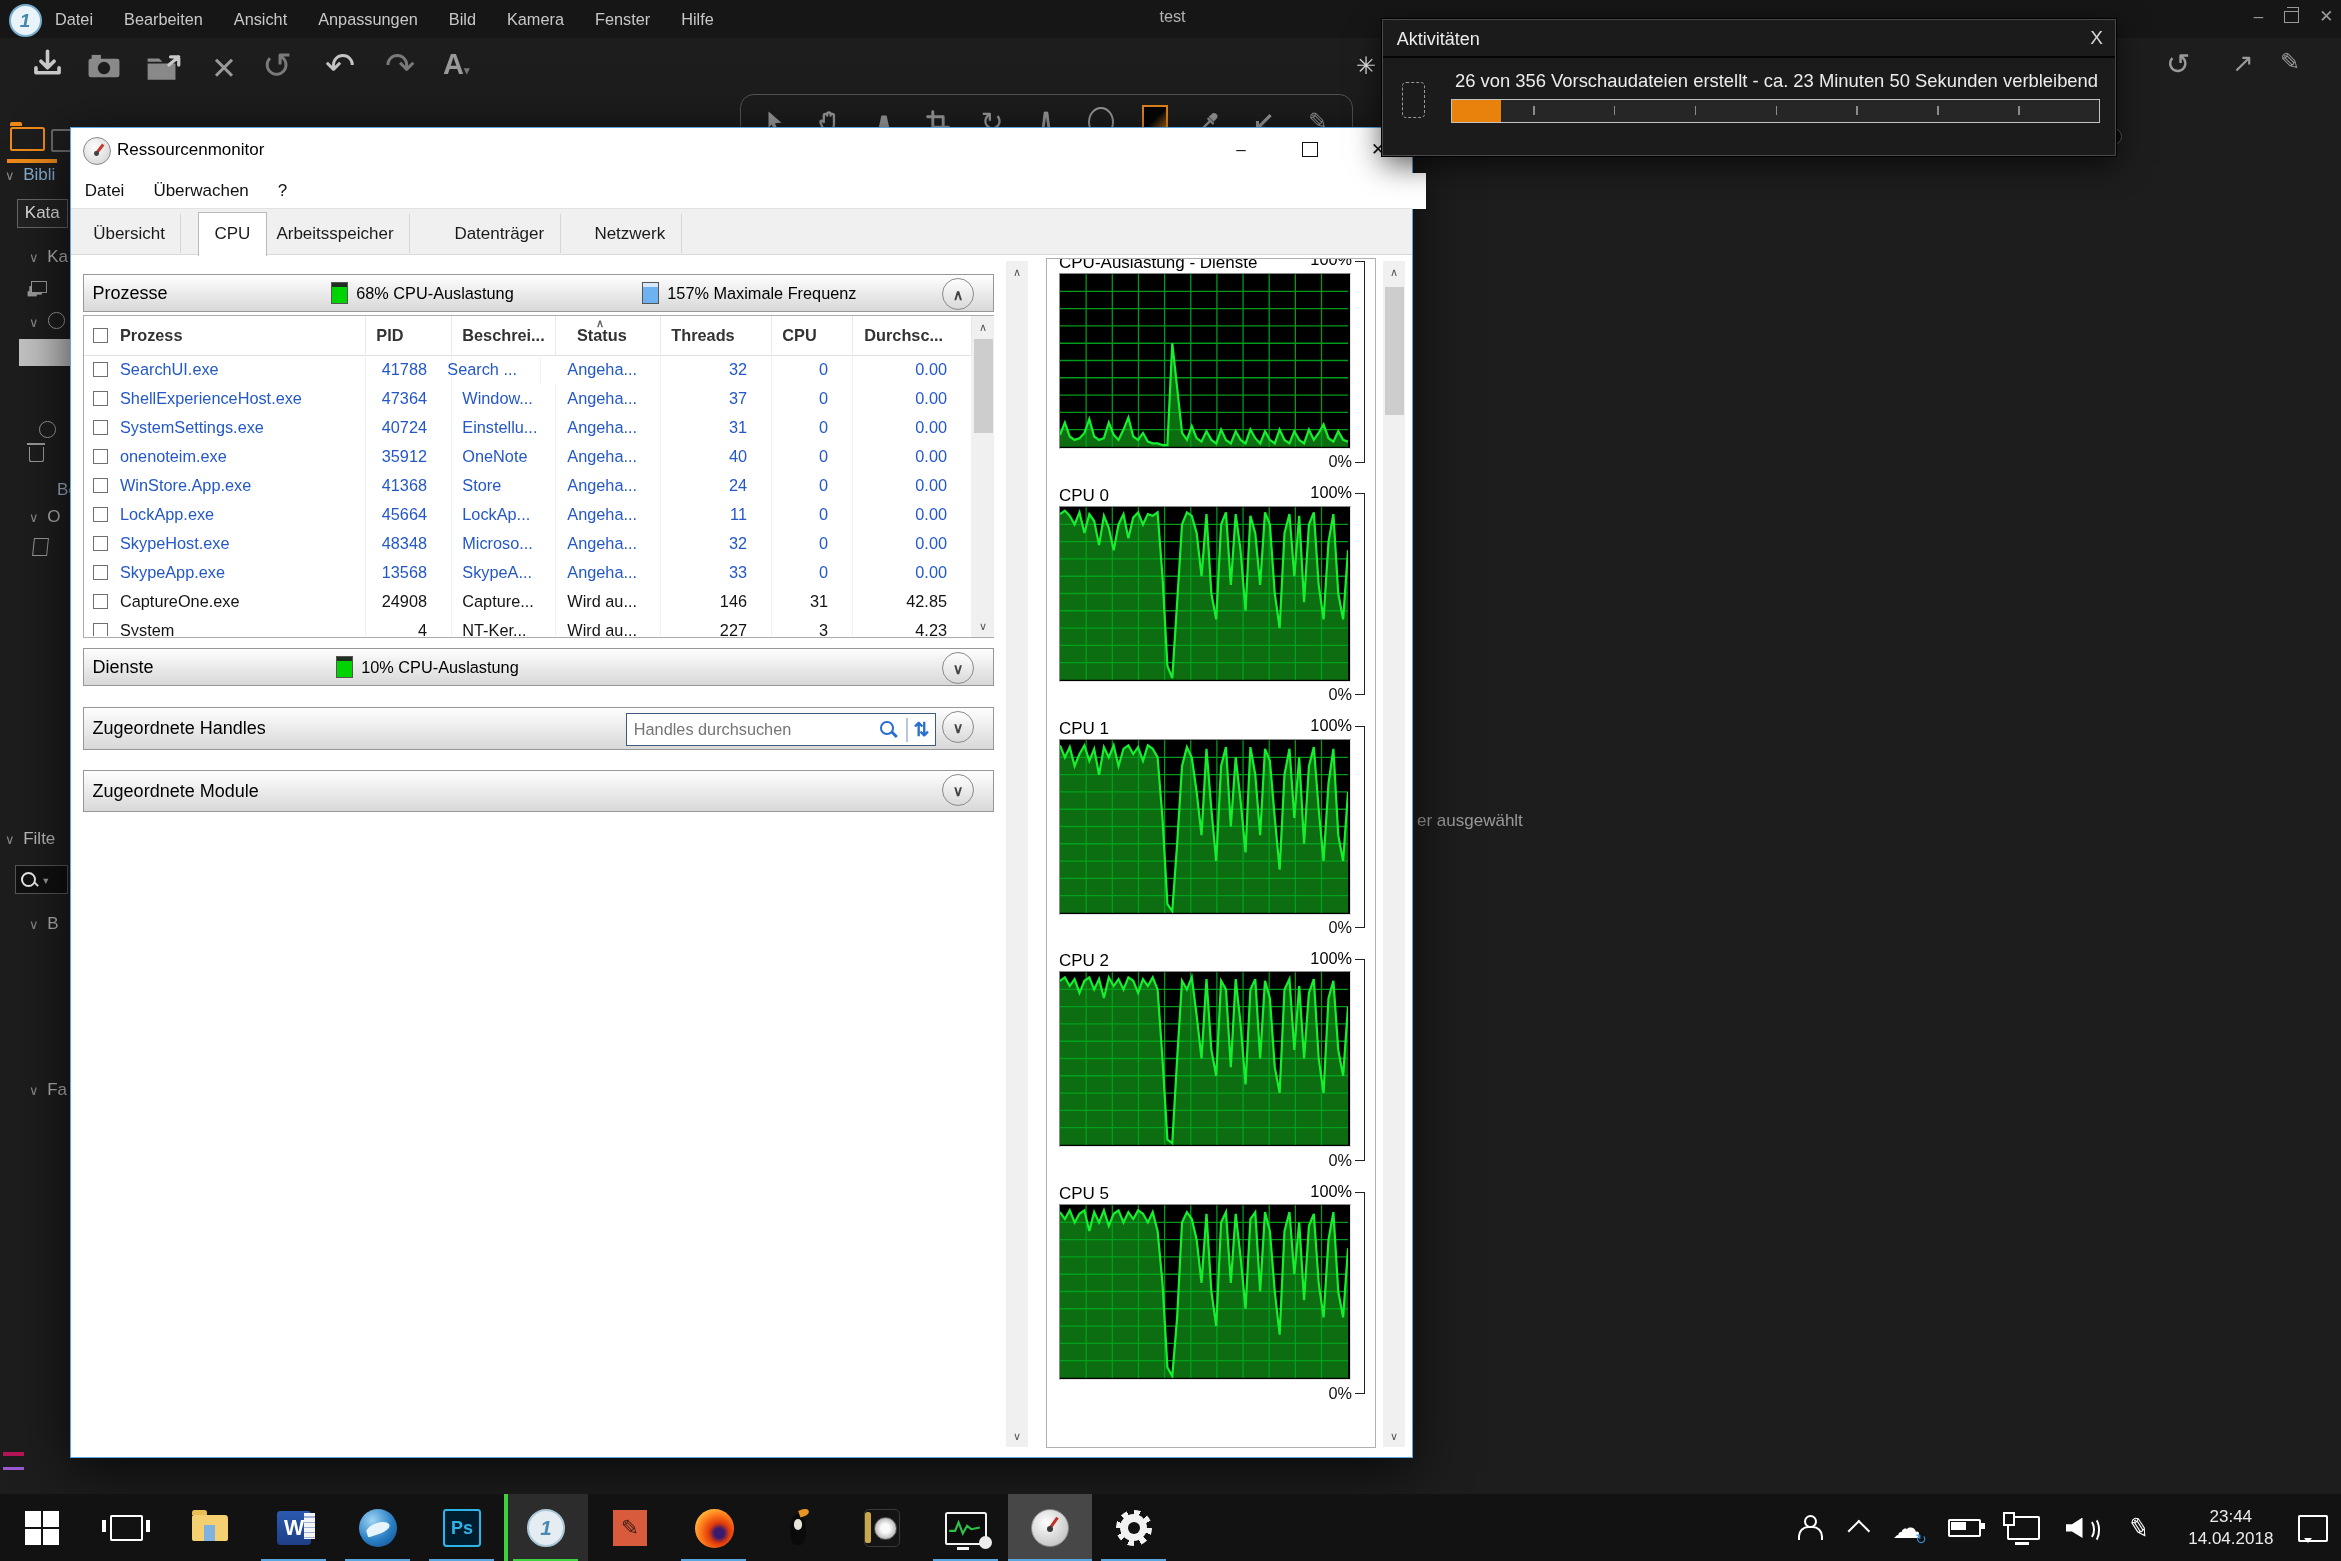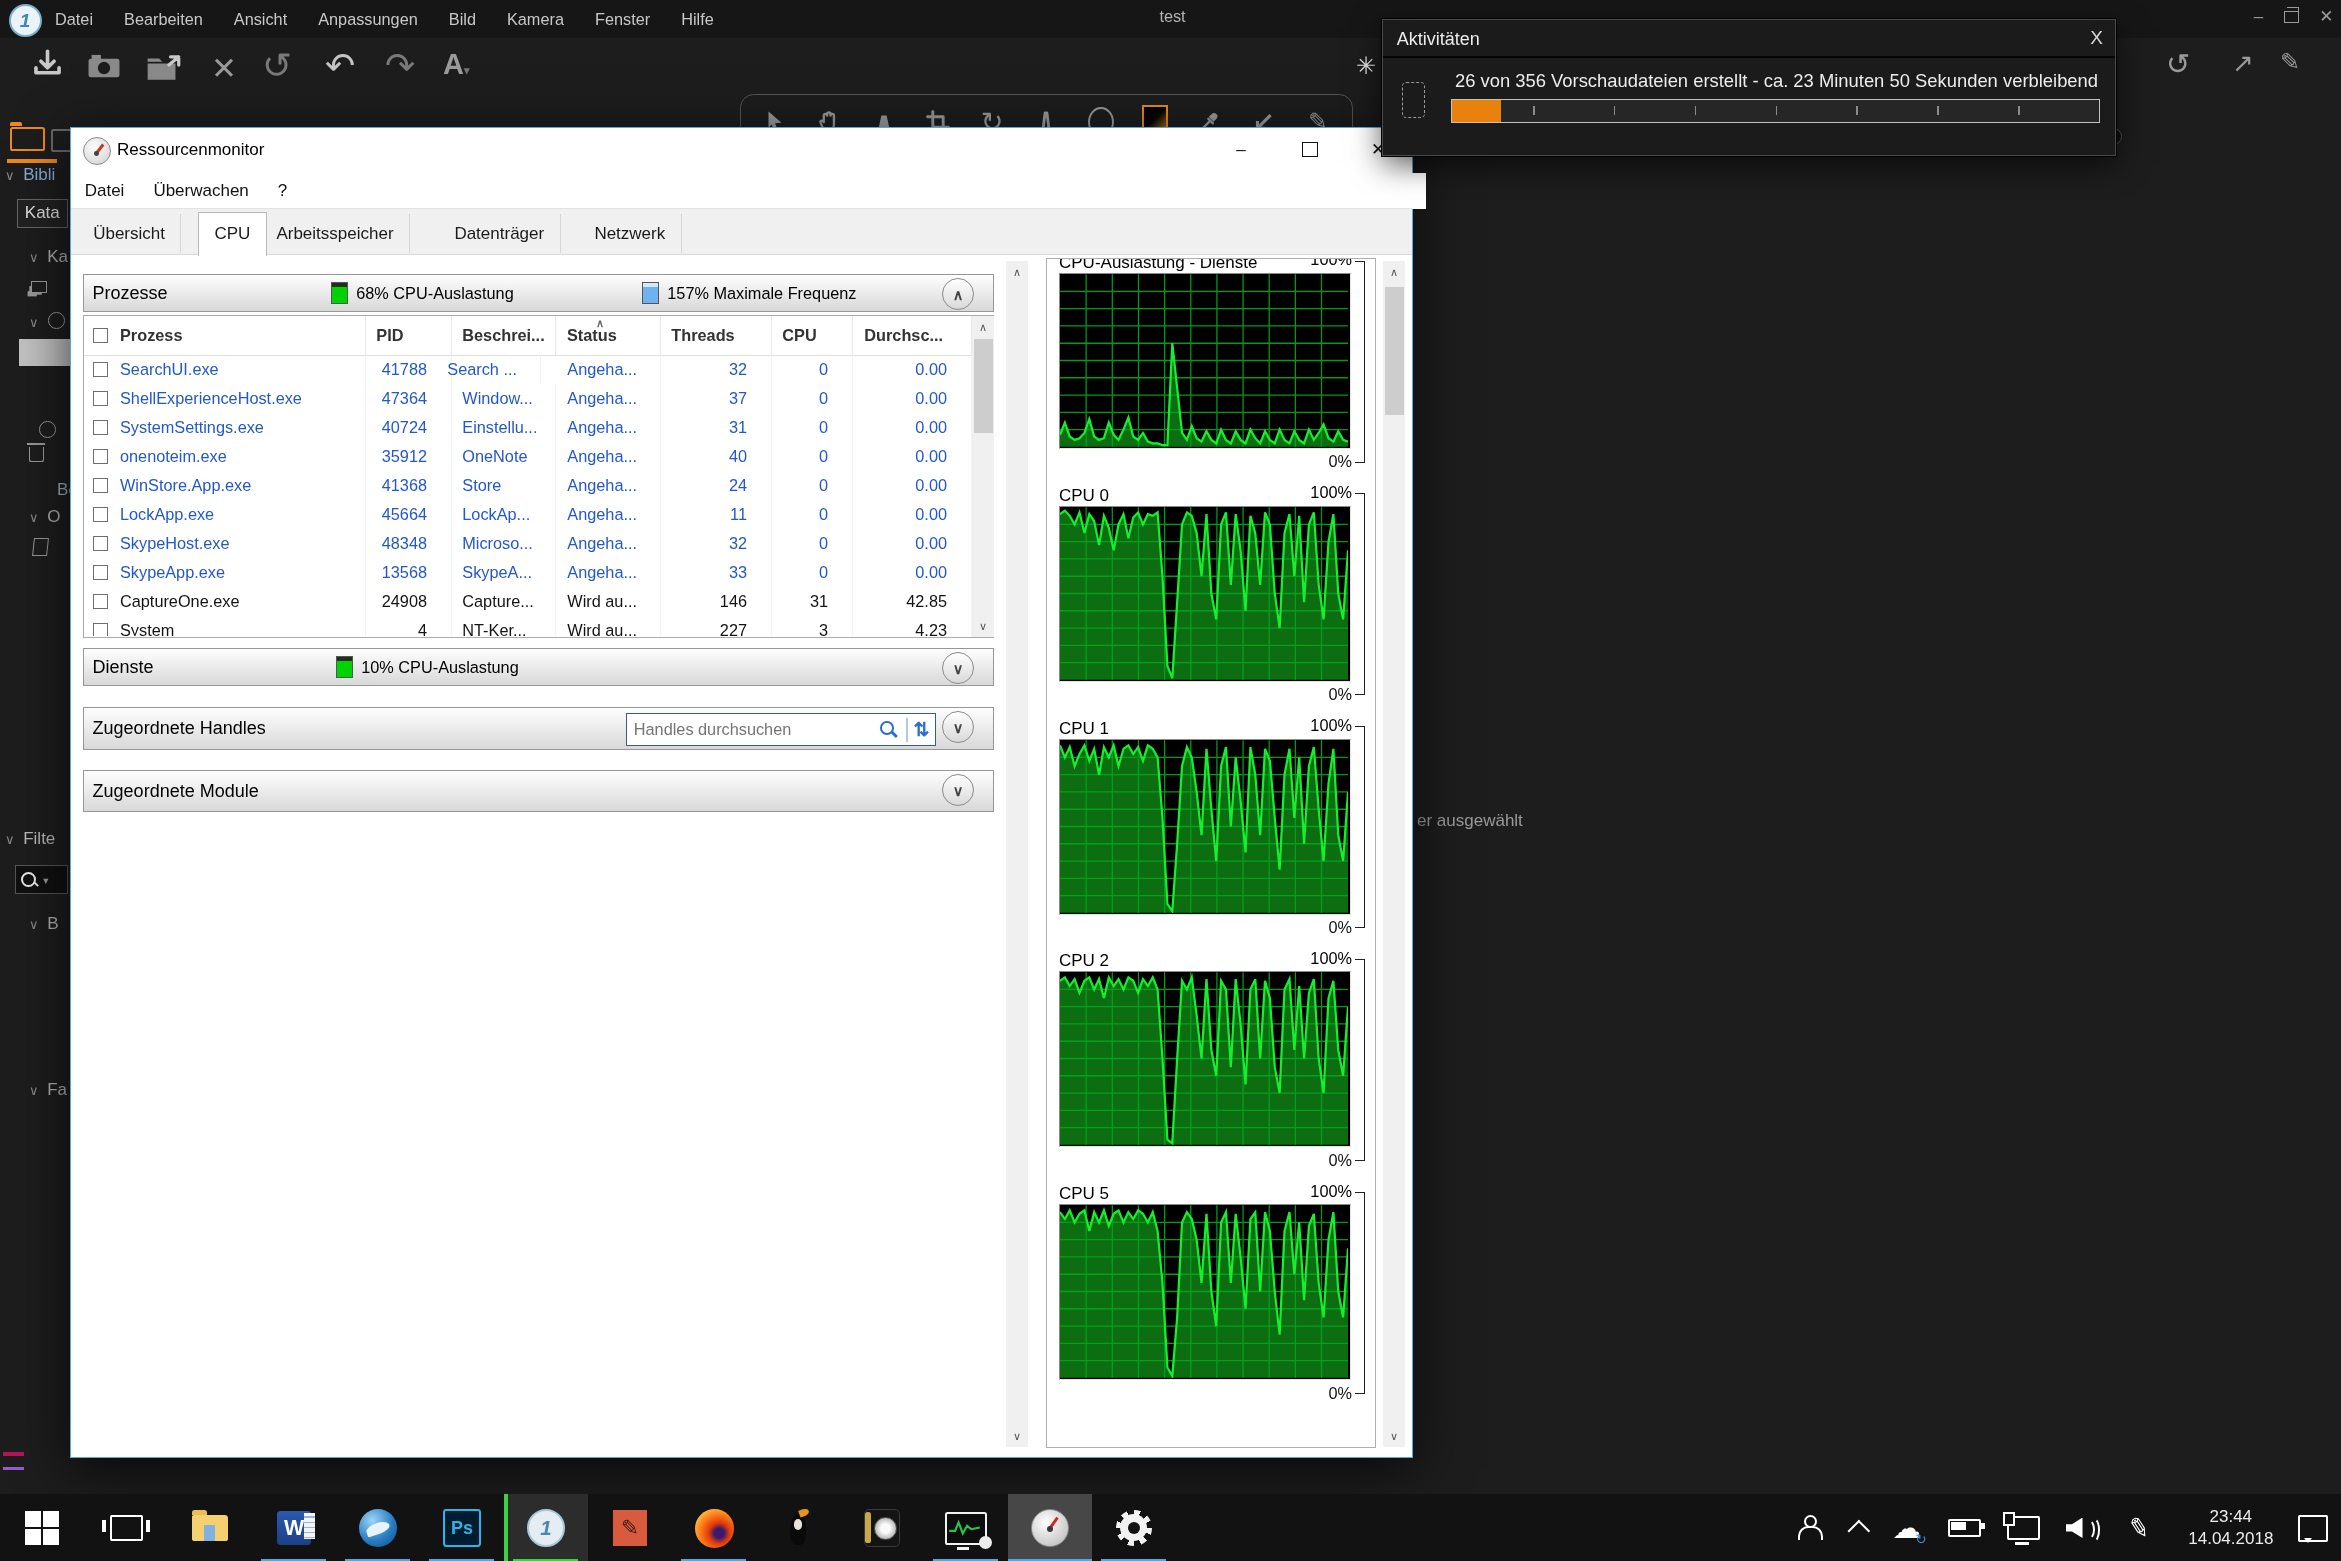--- a/index.html
+++ b/index.html
@@ -378,21 +378,21 @@
           <div class="hcell" style="left: 0px; width: 282px; padding-left: 10.3px; box-sizing: border-box;">
             <span class="chk" style="margin: 0px 12px 0px -1.7px;"></span>
             <span>Prozess</span>
           </div>
           <div class="hcell" style="left: 282px; width: 86px; padding-left: 10.3px; box-sizing: border-box;">
             <span>PID</span>
           </div>
           <div class="hcell" style="left: 368px; width: 104px; padding-left: 10.3px; box-sizing: border-box;">
             <span>Beschrei...</span>
           </div>
-          <div class="hcell" style="left: 473px; width: 104px; padding-left: 10px; box-sizing: border-box;">
+          <div class="hcell" style="left: 473px; width: 104px; padding-left: 20px; box-sizing: border-box;">
             <span>Status</span>
             <span id="sort-caret" style="left: 39px;">∧</span>
           </div>
           <div class="hcell" style="left: 577px; width: 111px; padding-left: 10.3px; box-sizing: border-box;">
             <span>Threads</span>
           </div>
           <div class="hcell" style="left: 688px; width: 81px; padding-left: 10.3px; box-sizing: border-box;">
             <span>CPU</span>
           </div>
           <div class="hcell" style="left: 770px; width: 118px; padding-left: 10.3px; box-sizing: border-box;">

